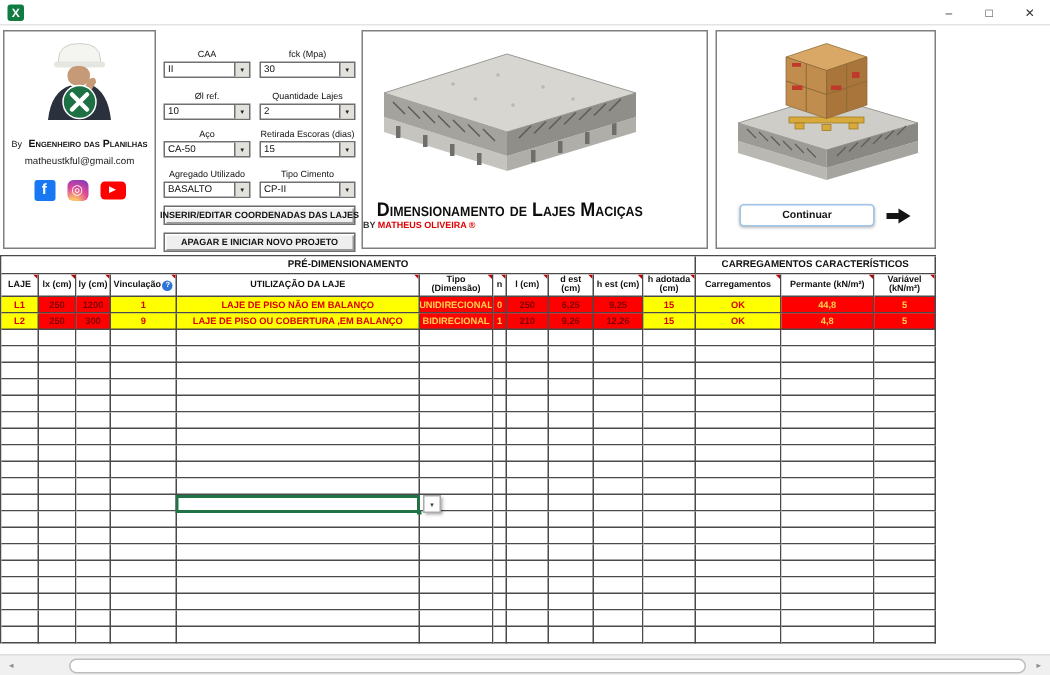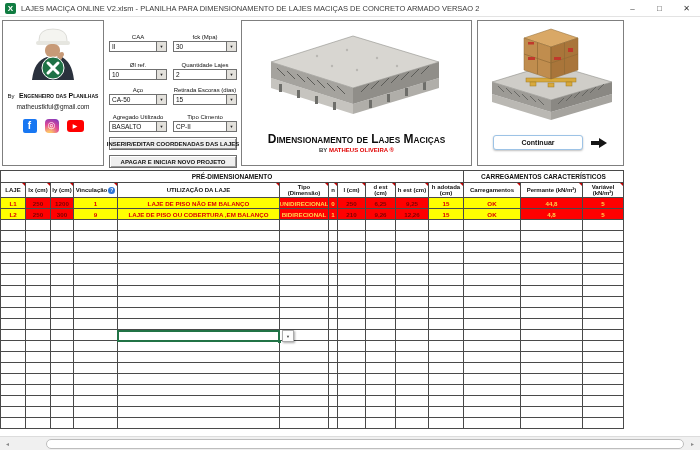--- a/index.html
+++ b/index.html
@@ -12,21 +12,21 @@
   .xl-icon { width:11px; height:11px; background:#107c41; border-radius:2px; color:#fff;
     font-size:8px; font-weight:bold; display:flex; align-items:center; justify-content:center; margin-right:5px; flex:0 0 auto; }
   .wtitle { font-size:7.5px; color:#3a3a3a; white-space:nowrap; overflow:hidden; }
   .win-controls { margin-left:auto; display:flex; height:100%; }
   .win-btn { width:27px; height:100%; display:flex; align-items:center; justify-content:center;
     font-size:8px; color:#333; }
 
   
   .panel { position:absolute; border:1px solid #7f7f7f; background:#fff; }
   .p-left  { left:2px;  top:20px; width:102px; height:146px; text-align:center; }
-  .p-center{ left:241px; top:20px; width:231px; height:146px; text-align:center; }
+  .p-center{ left:241px; top:20px; width:231px; height:146px; text-align:left; }
   .p-right { left:477px; top:20px; width:147px; height:146px; text-align:center; }
 
   .brand-line { margin-top:1px; line-height:1; }
   .brand-prefix { font-size:6px; color:#111; }
   .brand-name { font-size:7px; font-weight:bold; font-variant:small-caps; color:#111; }
   .email { font-size:6.5px; color:#222; margin-top:2px; }
   .socials { display:flex; justify-content:center; align-items:center; gap:8px; margin-top:9px; }
   .ic-fb { width:14px; height:14px; background:#1877f2; border-radius:2px; color:#fff;
     font-weight:bold; font-size:10px; line-height:14px; text-align:center; }
   .ic-ig { width:14px; height:14px; border-radius:4px; color:#fff; font-size:9px; line-height:13px; text-align:center;
@@ -101,21 +101,20 @@
   .scroll-thumb { position:absolute; left:46px; top:2px; width:638px; height:10px; background:#fff;
     border:1px solid #bdbdbd; border-radius:5px; }
 </style>
 </head>
 <body>
 
 <div class="screen">
 
   <div class="titlebar">
     <span class="xl-icon">X</span>
-    <span class="wtitle">LAJES MACIÇA ONLINE V2.xlsm - PLANILHA PARA DIMENSIONAMENTO DE LAJES MACIÇAS DE CONCRETO ARMADO VERSAO 2</span>
     <span class="win-controls">
       <span class="win-btn">–</span>
       <span class="win-btn">□</span>
       <span class="win-btn">✕</span>
     </span>
   </div>
 
   <div class="panel p-left">
     <svg width="62" height="54" viewBox="0 0 62 54" style="margin-top:5px">
       <path d="M17 14 Q17 3 31 3 Q45 3 45 14 L45 16 L17 16 Z" fill="#f4f4f0" stroke="#c9c9c4" stroke-width="0.6"></path>

